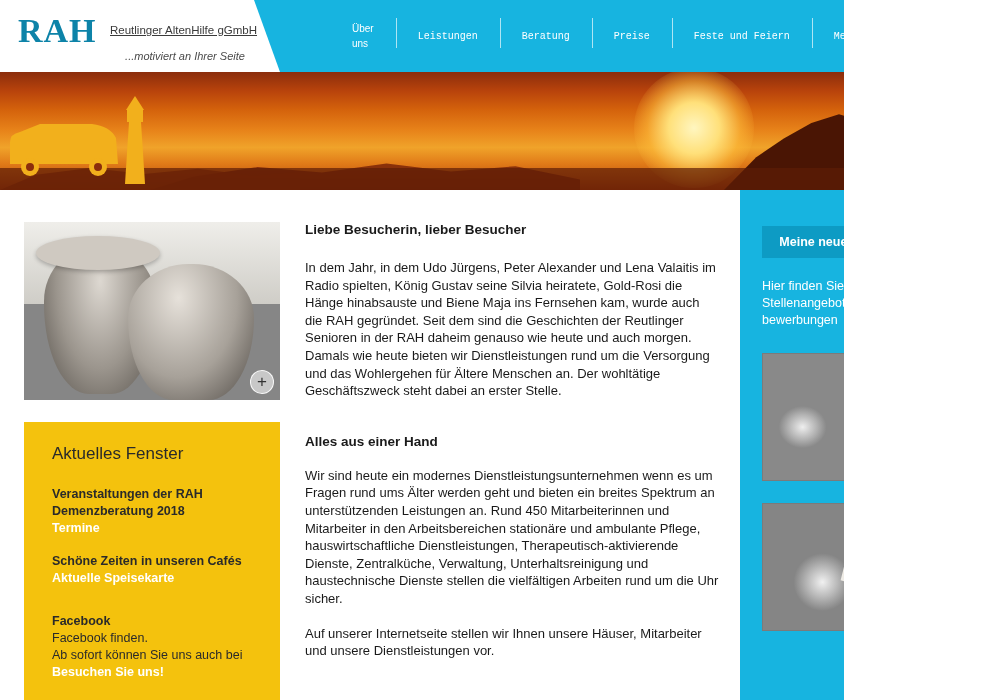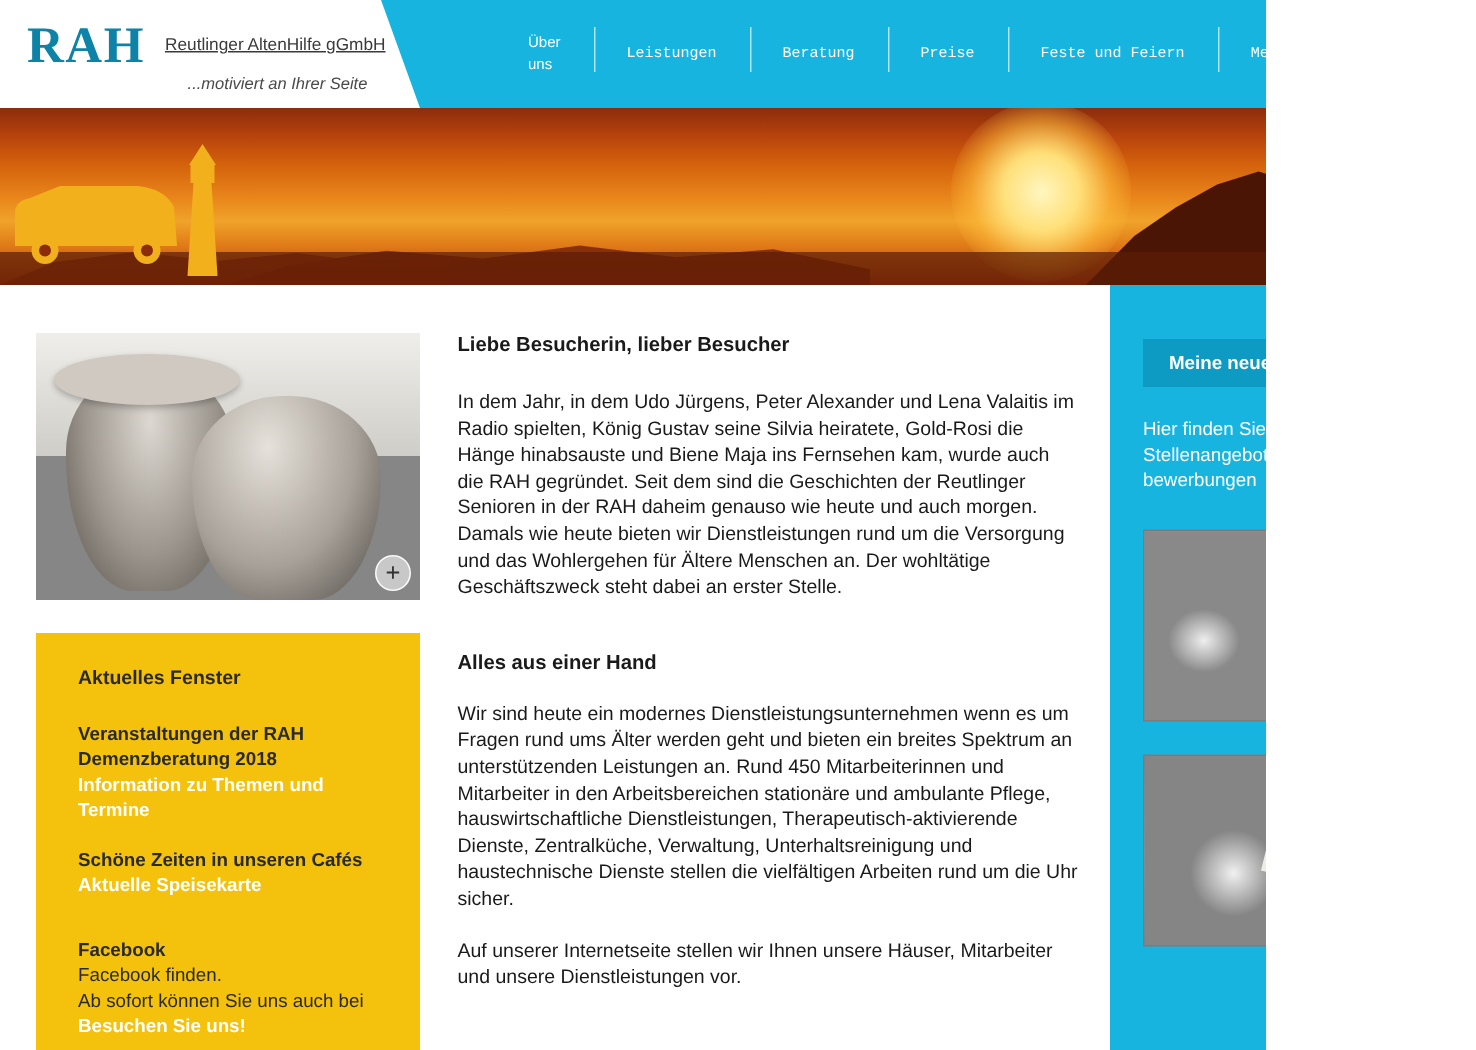--- a/index.html
+++ b/index.html
@@ -217,22 +217,22 @@
   }
 
   .yellow-box {
     width: 256px;
     background: #f4c20d;
     padding: 22px 18px 20px 28px;
     margin-top: 22px;
     min-height: 300px;
   }
   .yb-title {
-    font-size: 13px;
-    font-weight: bold;
+    font-size: 17px;
+    font-weight: normal;
     color: #2a2a2a;
     margin-bottom: 22px;
   }
   .yb-h {
     font-size: 12.5px;
     font-weight: bold;
     color: #2a2a2a;
     line-height: 17px;
   }
   .yb-link {
@@ -382,21 +382,20 @@
         <div class="figA"></div>
         <div class="figB"></div>
         <div class="hat"></div>
         <div class="zoom-badge">+</div>
       </div>
 
       <div class="yellow-box">
         <div class="yb-title">Aktuelles Fenster</div>
         <div class="yb-h">Veranstaltungen  der RAH</div>
         <div class="yb-h">Demenzberatung 2018</div>
-        <div class="yb-link">Information zu Themen und</div>
         <div class="yb-link">Termine</div>
         <div class="yb-gap"></div>
         <div class="yb-h">Schöne Zeiten in unseren Cafés</div>
         <div class="yb-link">Aktuelle Speisekarte</div>
         <div class="yb-gap"></div>
         <div class="yb-gap-s"></div>
         <div class="yb-h">Facebook</div>
         <div class="yb-text">Facebook finden.</div>
         <div class="yb-text">Ab sofort können Sie uns auch bei</div>
         <div class="yb-link">Besuchen Sie uns!</div>

